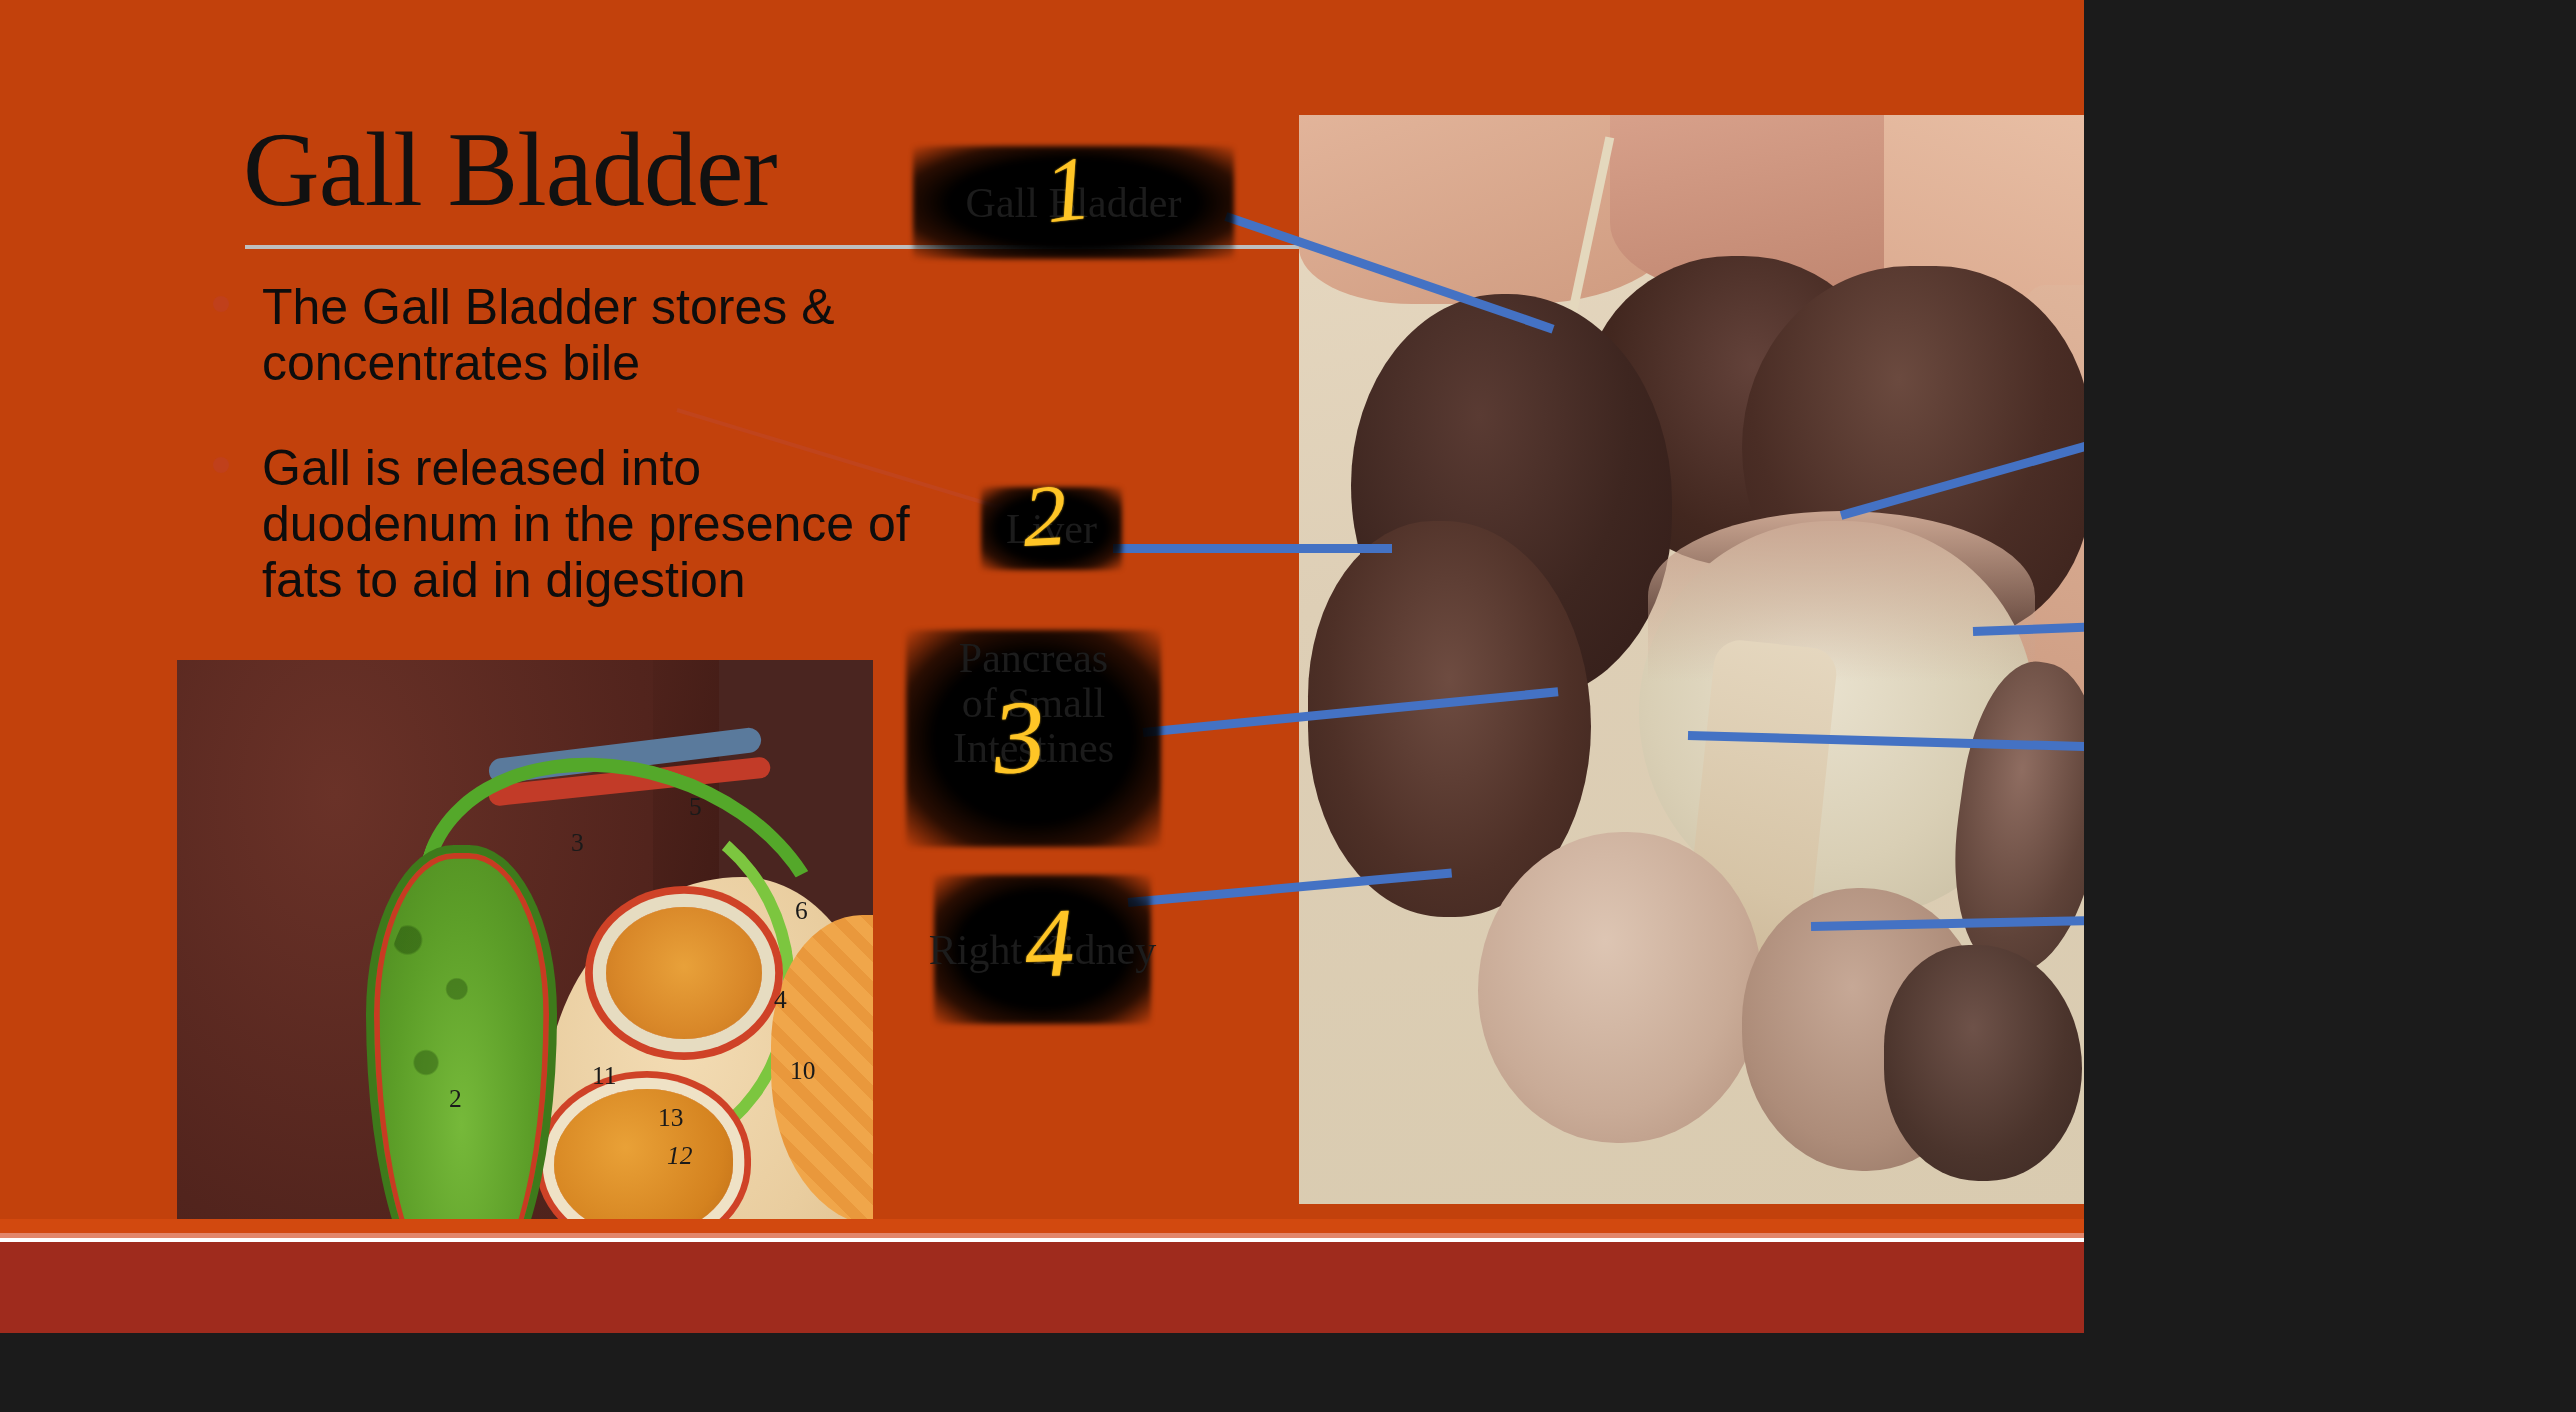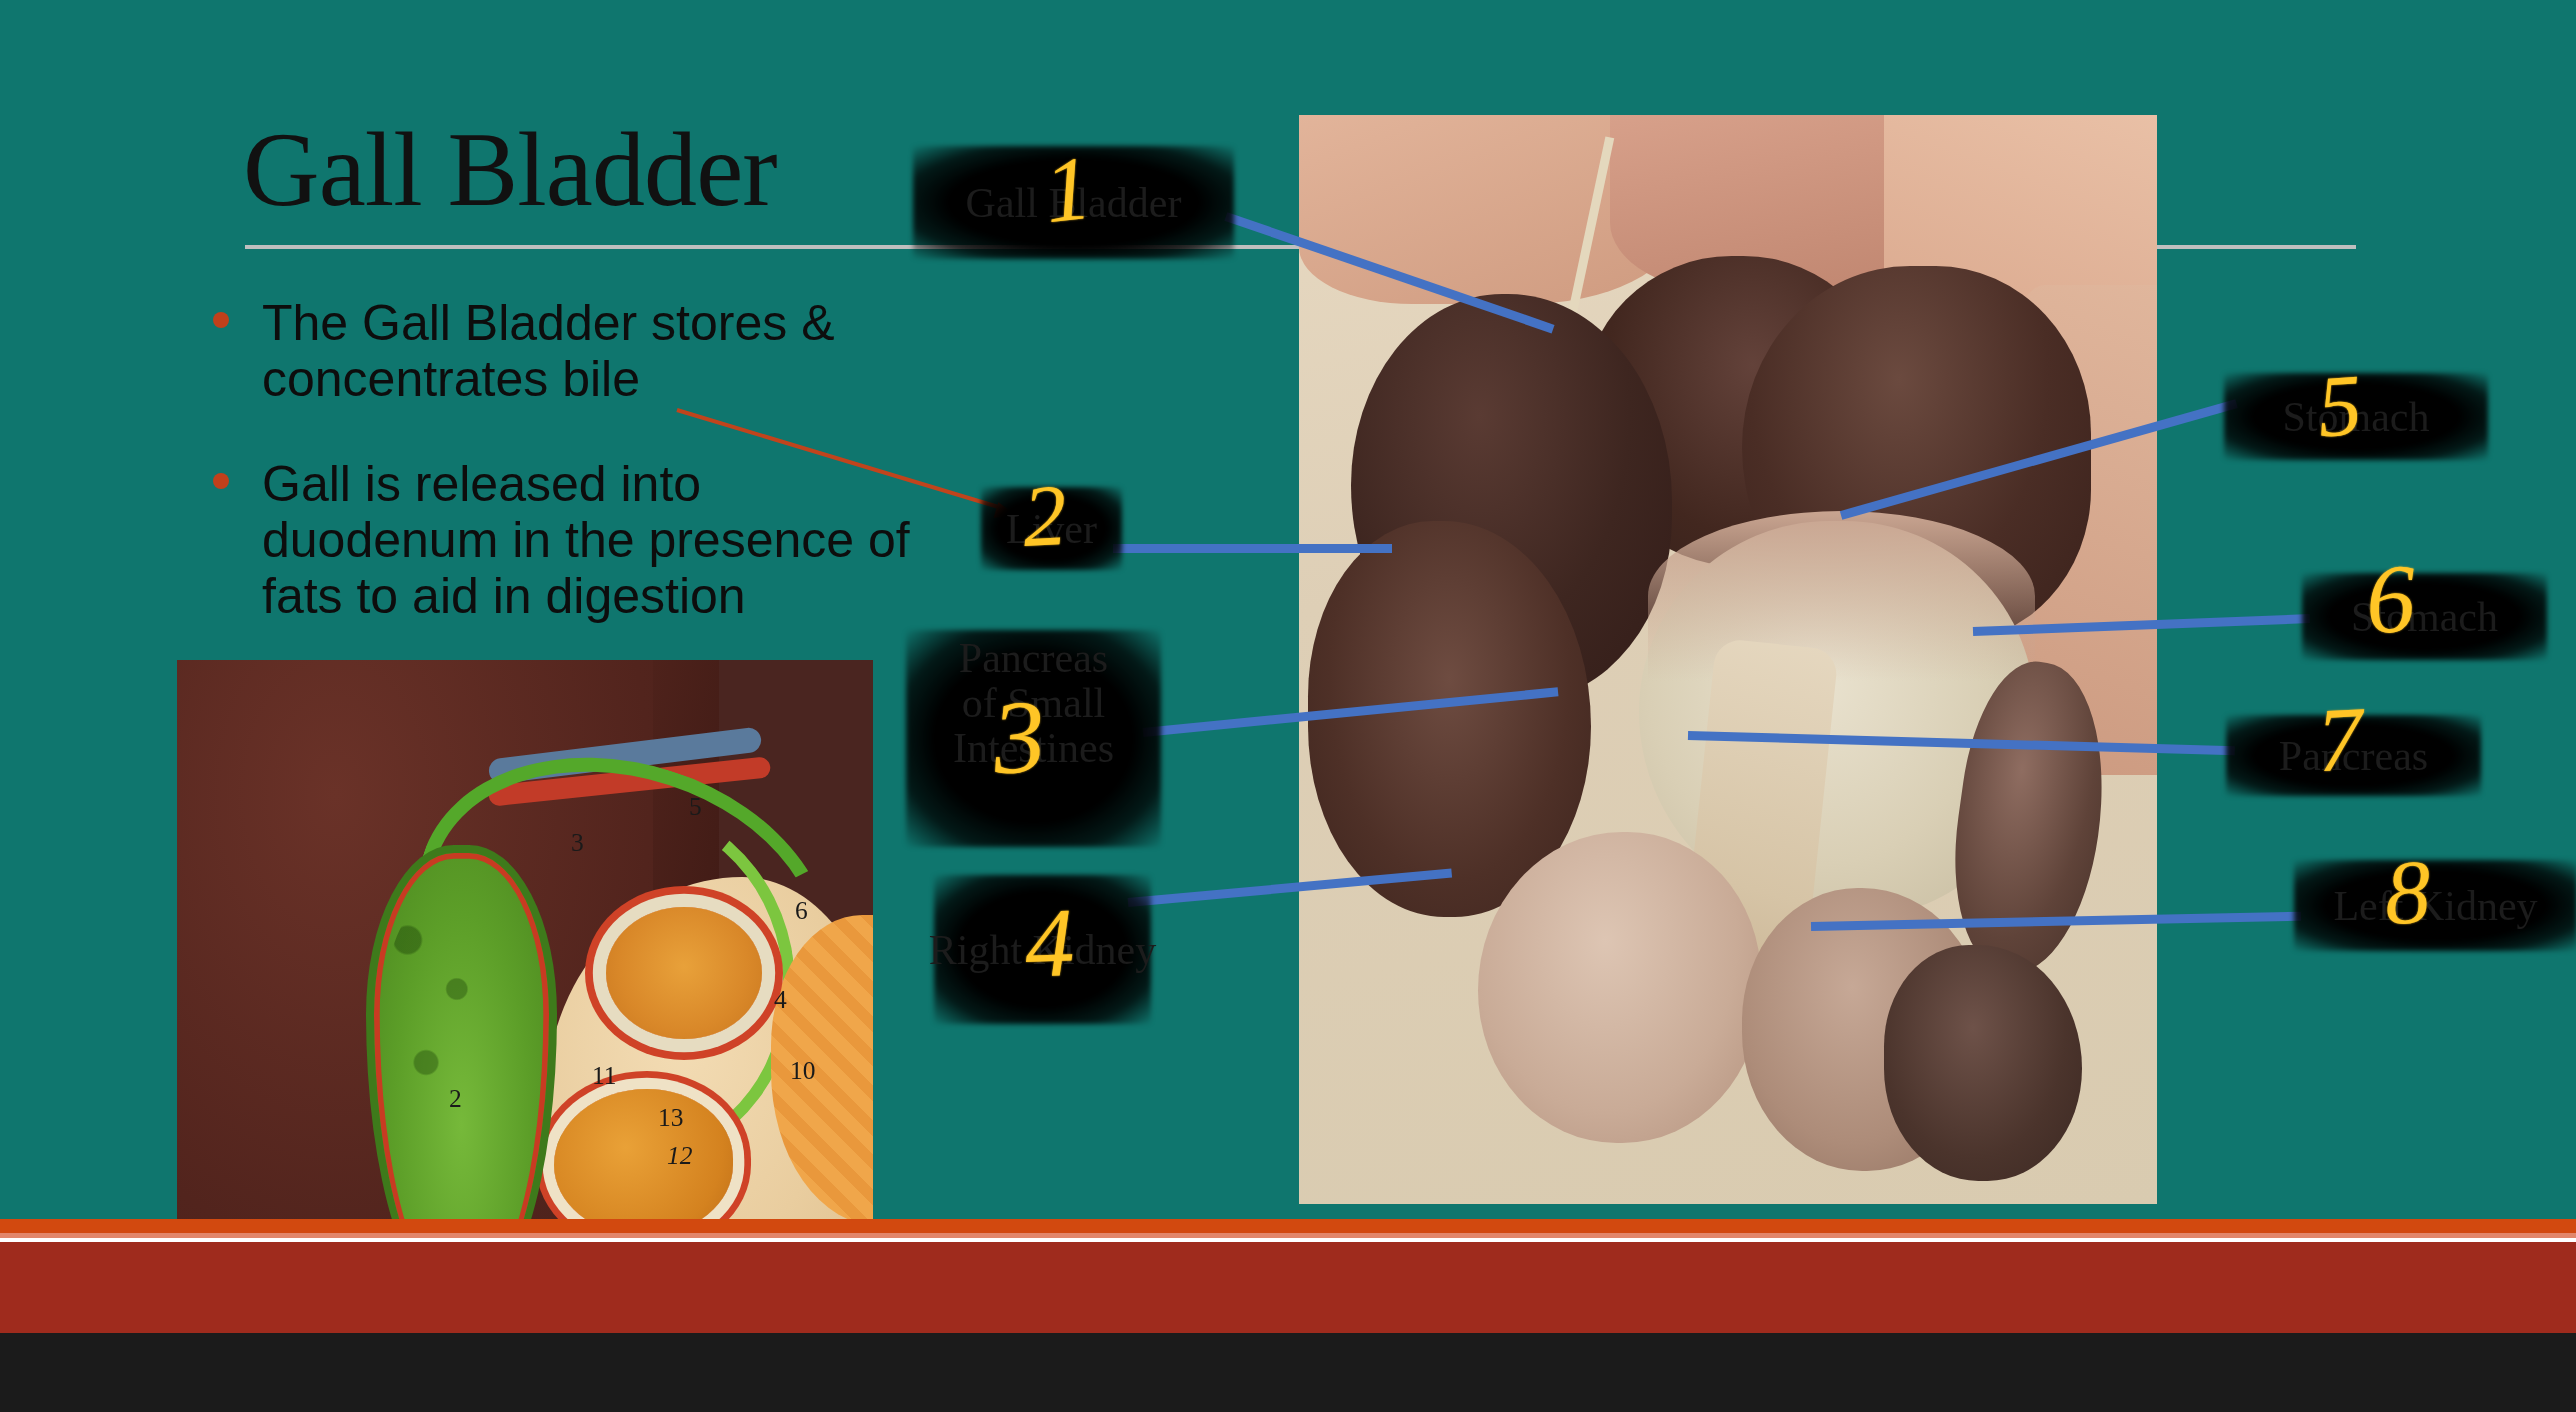--- a/index.html
+++ b/index.html
@@ -1,29 +1,29 @@
 <!DOCTYPE html>
 <html style="font-size:15px"><head>
 <meta charset="utf-8">
 <style>
   html,body{margin:0;padding:0;background:#1b1b1b;}
   body{width:2576px;height:1413px;position:relative;overflow:hidden;
        font-family:"Liberation Sans", sans-serif;}
 
   
-  #slide{position:absolute;left:0;top:0;width:2576px;height:1333px;background:#0f766e;overflow:hidden;}
+  #slide{position:absolute;left:0;top:0;width:2084px;height:1333px;background:#c2410c;overflow:hidden;}
 
   
   #title{position:absolute;left:243px;top:117px;
          font-family:"Liberation Serif", serif;font-size:106px;line-height:1;
          color:#111111;white-space:nowrap;font-weight:400;letter-spacing:-0.9px;}
   #title-rule{position:absolute;left:245px;top:245px;width:2111px;height:3.8px;background:#bfbfbf;}
 
   
-  #bullets{position:absolute;left:196px;top:295px;width:717px;}
+  #bullets{position:absolute;left:196px;top:279px;width:717px;}
   .bullet{position:relative;padding-left:66px;margin-bottom:49px;
           font-size:50px;line-height:1.12;color:#0d0d0d;}
   .bullet .dot{position:absolute;left:17px;top:17px;width:16px;height:16px;border-radius:50%;
                background:#c0401b;}
 
   
   #model-photo{position:absolute;left:177px;top:660px;width:696px;height:672px;overflow:hidden;
       background:#4a2520;}
   #dissect-photo{position:absolute;left:1299px;top:115px;width:858px;height:1089px;overflow:hidden;
       background:#b08a74;}

